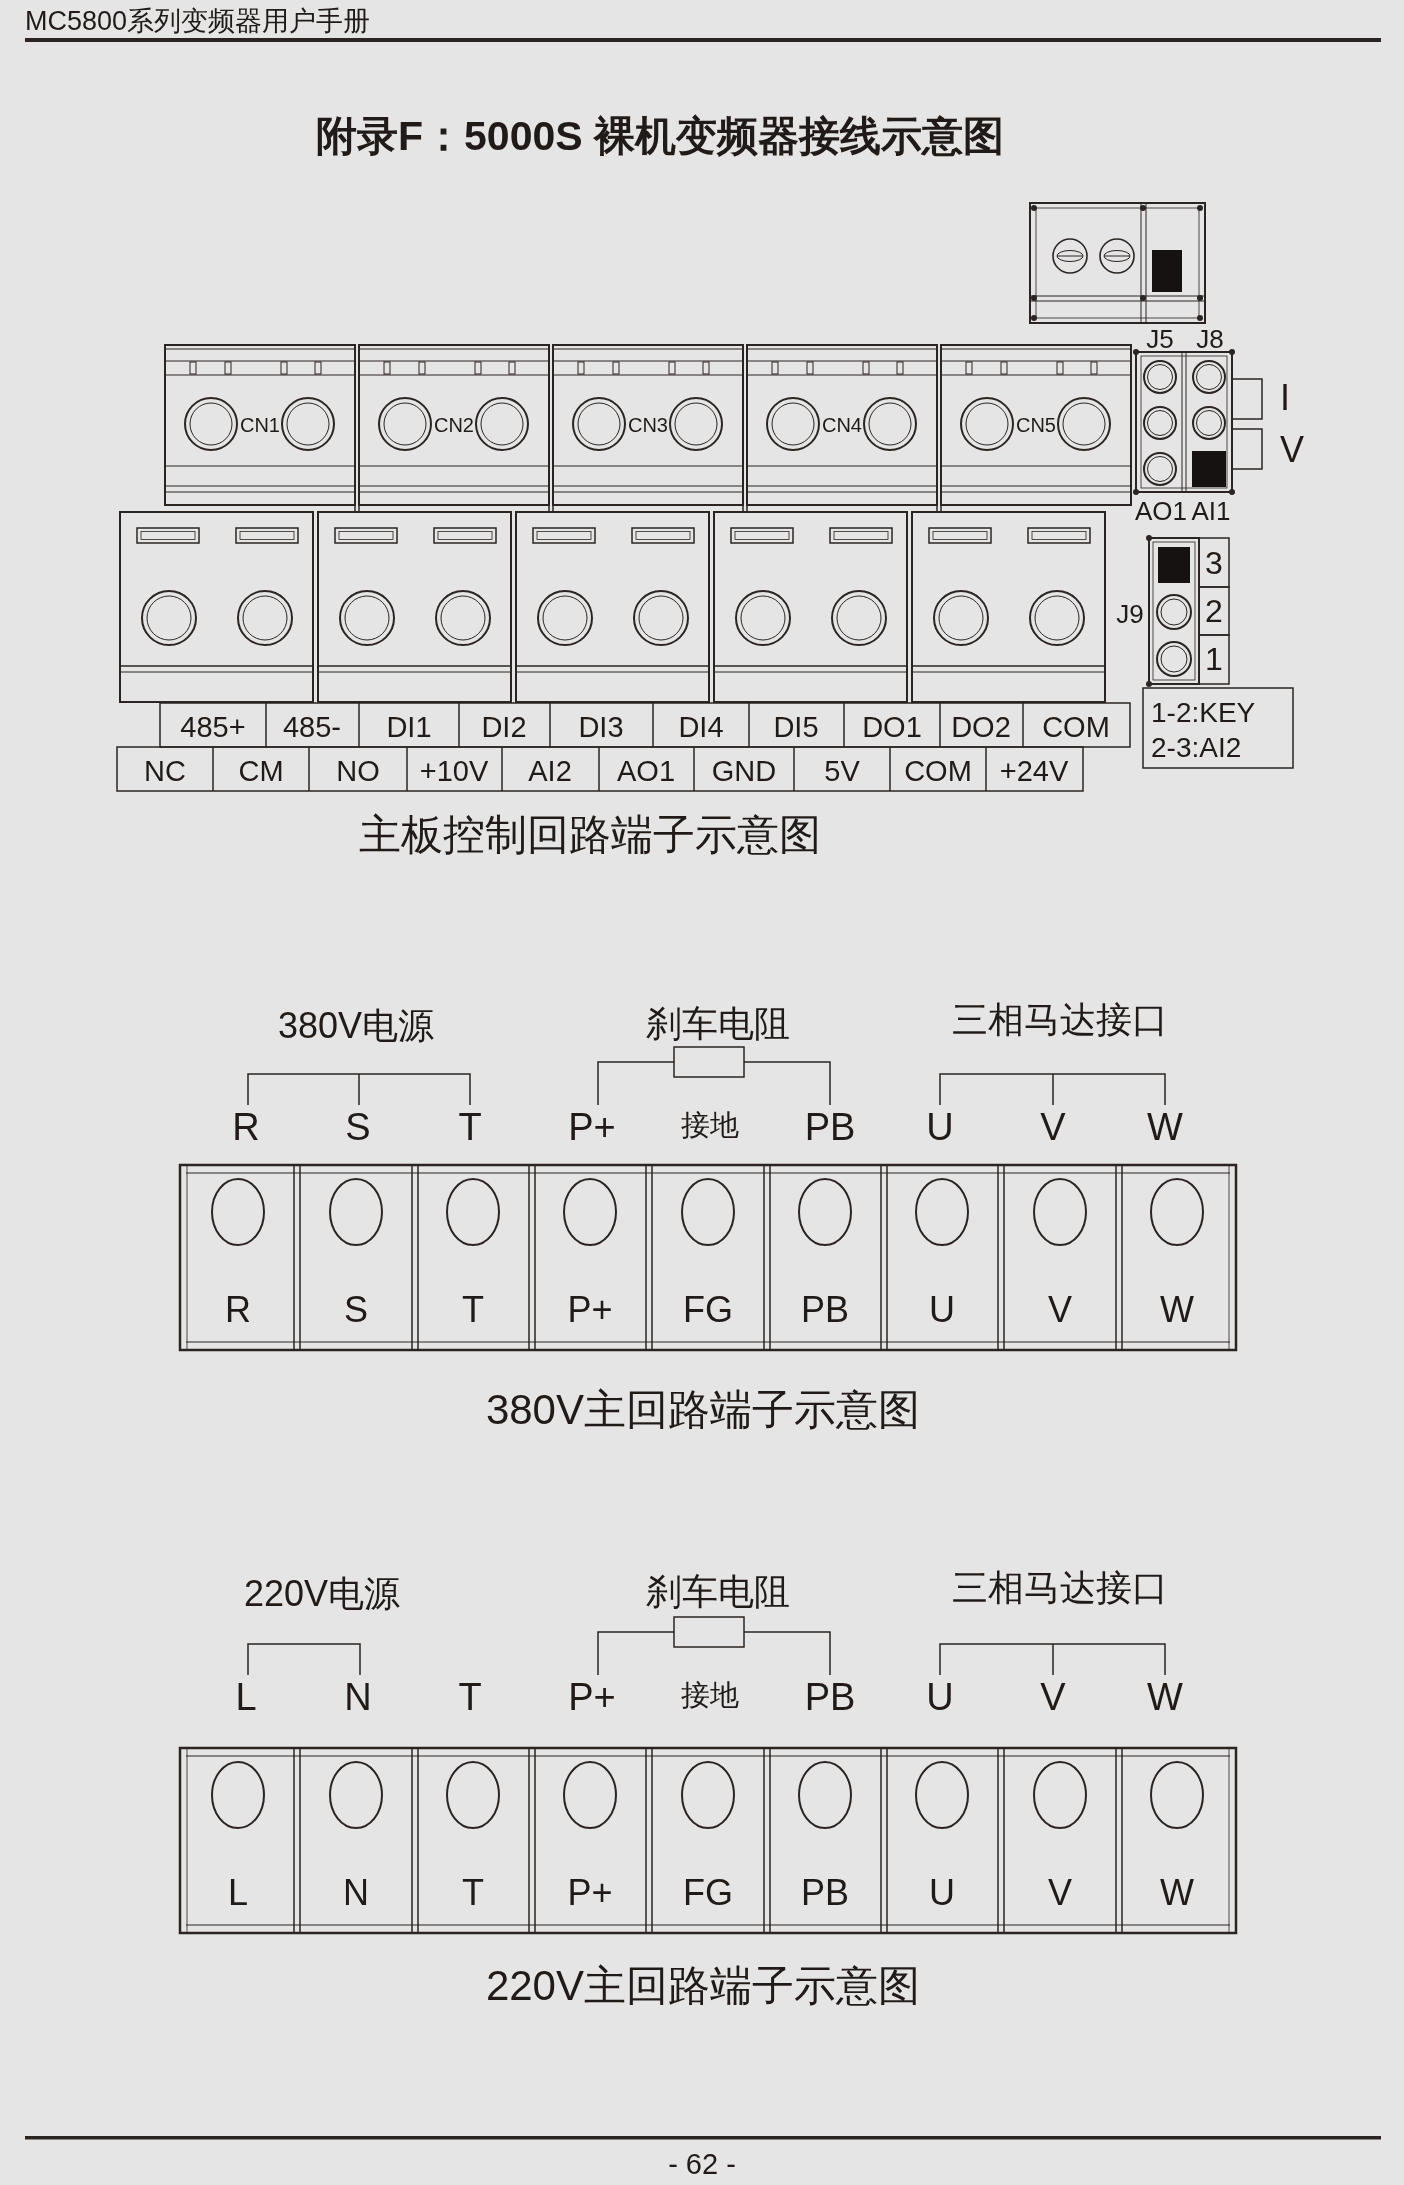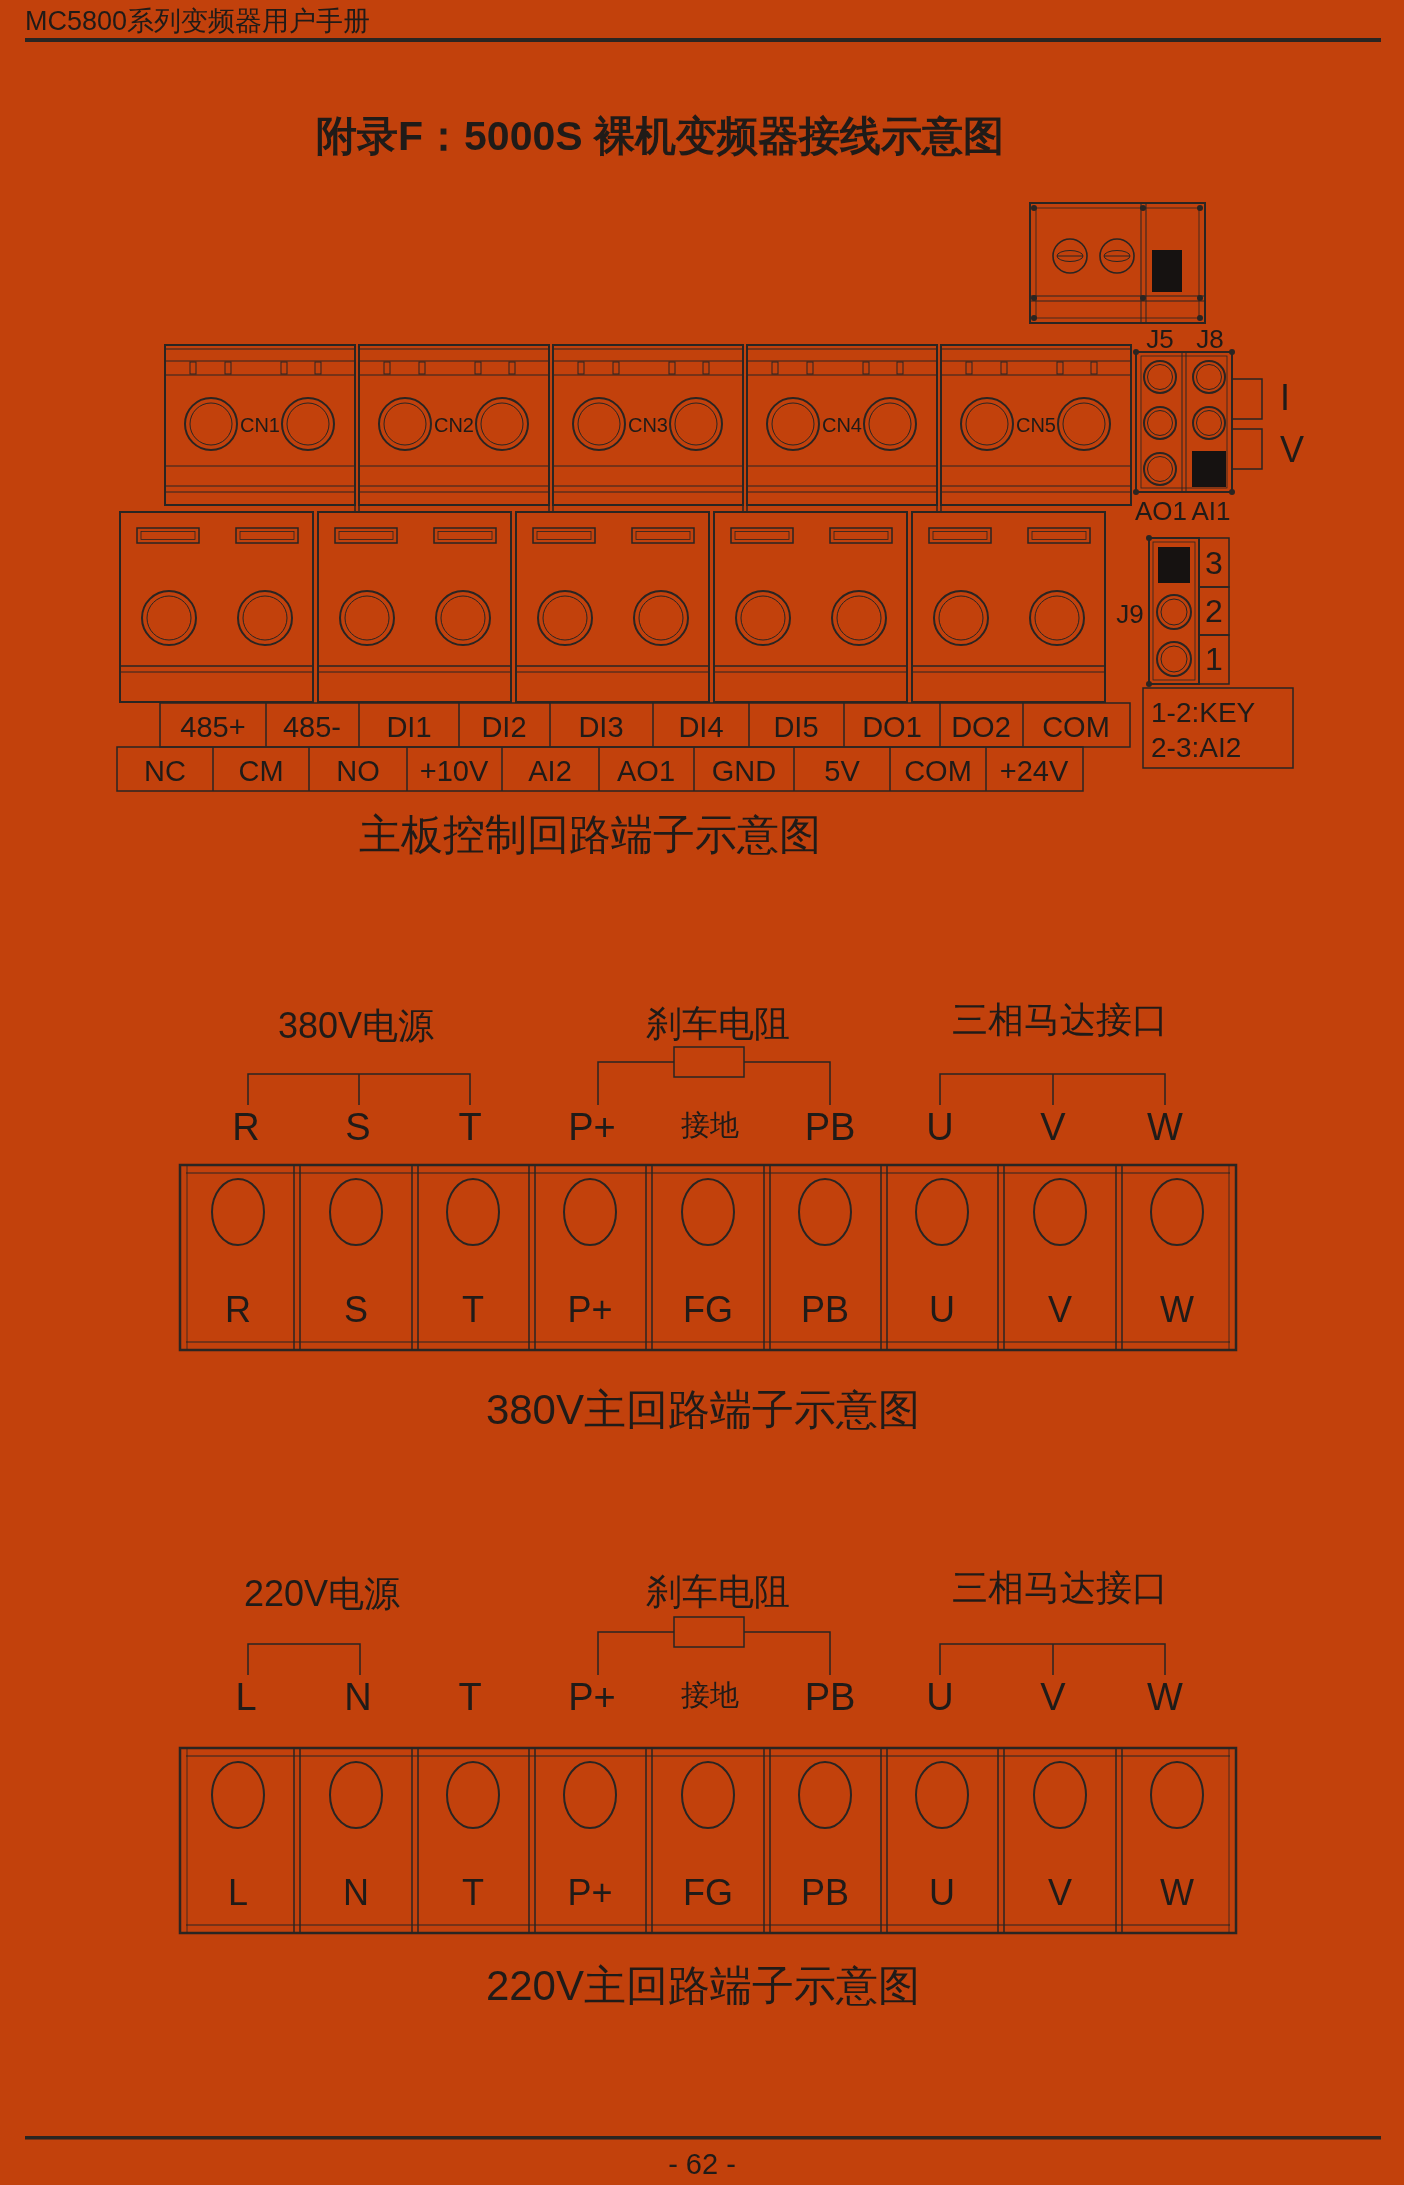--- a/index.html
+++ b/index.html
@@ -1,16 +1,16 @@
 <!DOCTYPE html>
 <html><head>
 <meta charset="utf-8">
 <style>
   html,body{margin:0;padding:0;background:#ffffff;}
-  .page{position:relative;width:1404px;height:2185px;background:#c2410c;overflow:hidden;}
+  .page{position:relative;width:1404px;height:2185px;background:#e5e5e5;overflow:hidden;}
   svg{display:block;}
   .o{fill:none;stroke:#2a2522;}
   .b{fill:#161211;stroke:none;}
   .d{fill:#2a2522;stroke:none;}
   text{fill:#201b18;stroke:none;}
   .sans{font-family:"Liberation Sans",sans-serif;}
   .serif{font-family:"Liberation Serif",serif;}
 </style>
 </head>
 <body>

